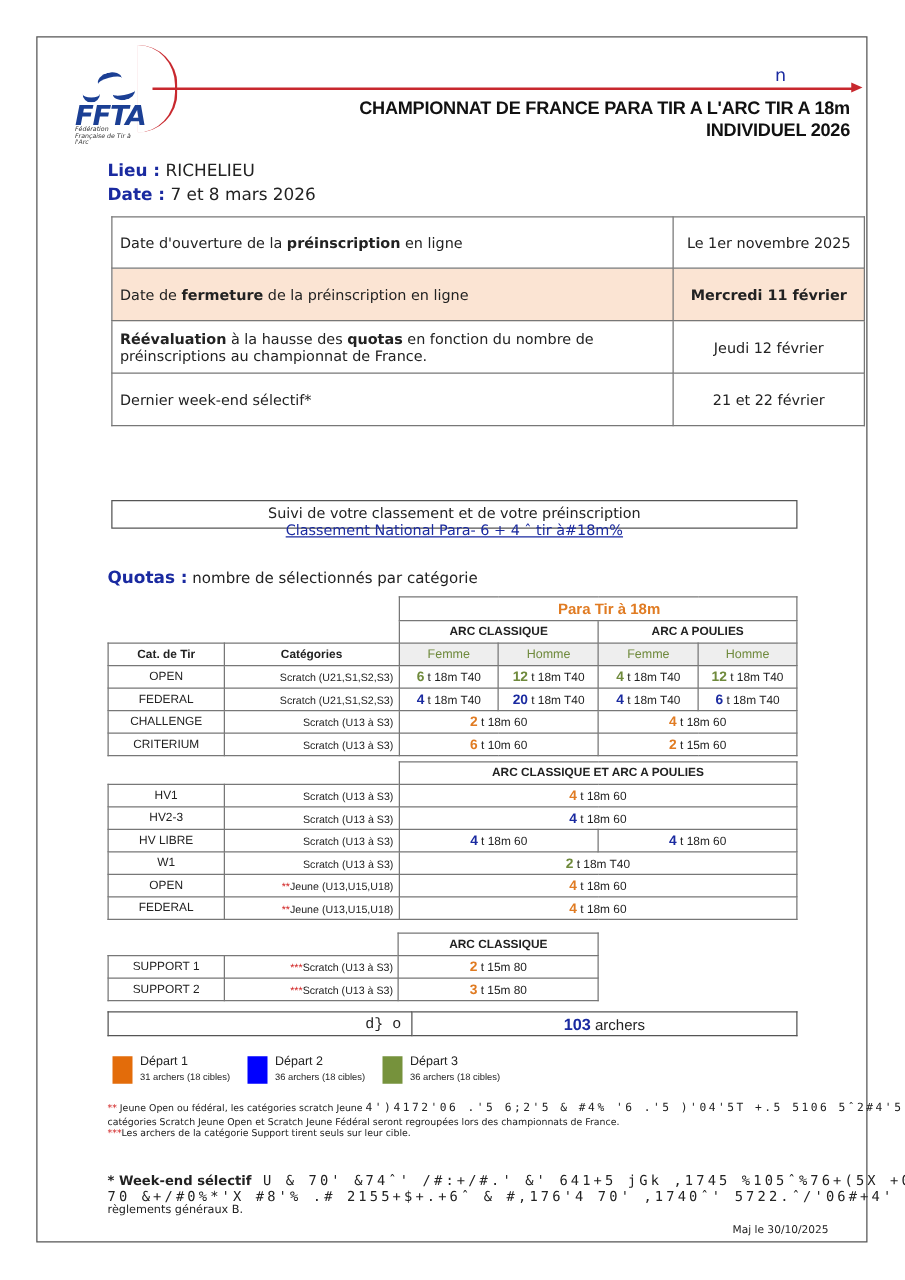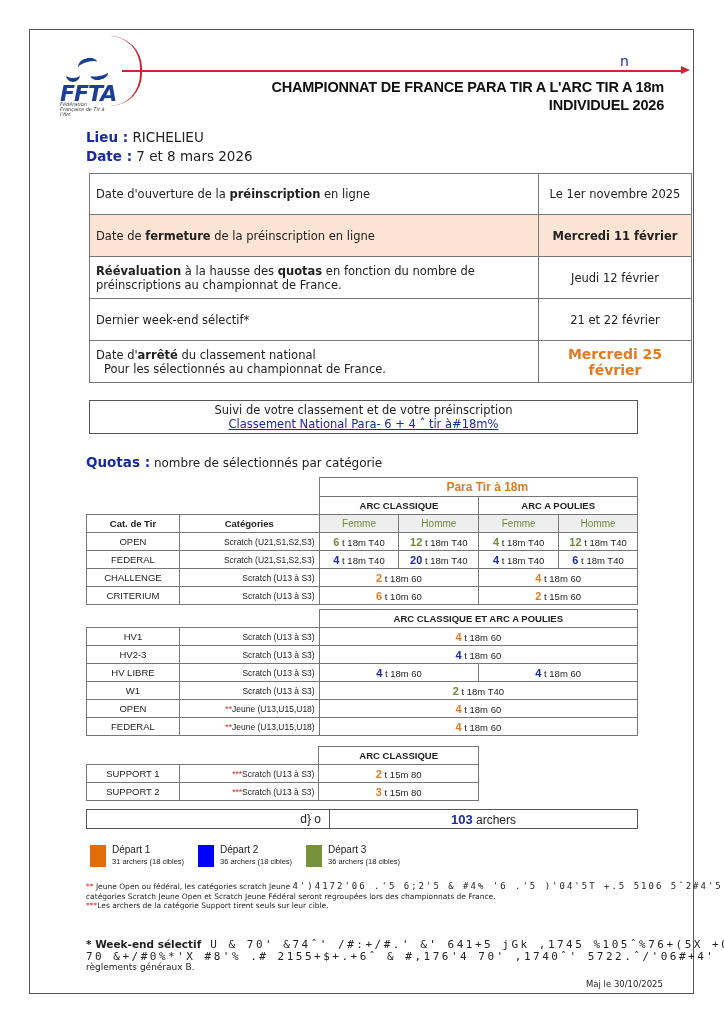--- a/index.html
+++ b/index.html
@@ -8,36 +8,36 @@
   
   .logo-arc { position:absolute; left:110px; top:36px; width:30px; height:70px; border-right:2px solid #c8282e; border-radius:0 60px 60px 0; }
   .arrow-line { position:absolute; left:122px; top:70px; width:560px; height:1.5px; background:#c8282e; }
   .arrow-head { position:absolute; left:681px; top:66px; width:0; height:0; border-top:4.5px solid transparent; border-bottom:4.5px solid transparent; border-left:9px solid #c8282e; }
   .n-mark { position:absolute; left:620px; top:53px; font-size:14px; color:#1a2aa0; }
   .ffta { position:absolute; left:60px; top:81px; font-size:22px; font-weight:bold; font-style:italic; color:#1b3f94; letter-spacing:-1px; font-family:"DejaVu Sans", sans-serif; }
   .ffta-sub { position:absolute; left:60px; top:102px; font-size:5px; color:#333; font-style:italic; line-height:5px; width:50px; }
   .swoosh1 { position:absolute; left:78px; top:58px; width:20px; height:10px; border-top:4px solid #1b3f94; border-radius:50% 50% 0 0; transform:rotate(-15deg); }
   .swoosh2 { position:absolute; left:66px; top:68px; width:14px; height:10px; border-bottom:4px solid #1b3f94; border-radius:0 0 50% 50%; }
   .swoosh3 { position:absolute; left:90px; top:68px; width:18px; height:8px; border-bottom:4px solid #1b3f94; border-radius:0 0 50% 50%; transform:rotate(-10deg); }
-  .title { position:absolute; right:60px; top:78px; text-align:right; font-size:14.5px; font-weight:bold; line-height:18px; color:#111; font-family:"Liberation Sans", sans-serif; letter-spacing:-0.2px; }
+  .title { position:absolute; right:44px; top:78px; text-align:right; font-size:14.5px; font-weight:bold; line-height:18px; color:#111; font-family:"Liberation Sans", sans-serif; letter-spacing:-0.2px; }
   .lieu { position:absolute; left:86px; top:128px; font-size:13.5px; line-height:19px; }
   .lieu b { color:#1a2aa0; font-weight:bold; }
   
   table { border-collapse:collapse; }
   .dates { position:absolute; left:89px; top:173px; width:603px; font-size:11.5px; }
   .dates td { border:1px solid #777; padding:0 6px; }
   .dates td.v { text-align:center; width:140px; }
   .dates tr.r1 td { height:40px; }
   .dates tr.r2 td { height:41px; background:#fbe4d3; }
   .dates tr.r3 td { height:41px; }
   .dates tr.r4 td { height:41px; }
   .dates tr.r5 td { height:41px; }
   .orange-big { color:#e07b22; font-weight:bold; font-size:14px; }
   
-  .suivi { position:absolute; left:89px; top:400px; width:549px; height:34px; border:1px solid #555; box-sizing:border-box; text-align:center; font-size:11.5px; line-height:14px; padding-top:2px; }
+  .suivi { position:absolute; left:89px; top:400px; width:549px; height:23px; border:1px solid #555; box-sizing:border-box; text-align:center; font-size:11.5px; line-height:14px; padding-top:2px; }
   .suivi a { color:#1a2aa0; text-decoration:underline; }
   .quotas { position:absolute; left:86px; top:454px; font-size:12px; }
   .quotas b { color:#1a2aa0; font-size:13.5px; }
   
   .qt { position:absolute; font-family:"Liberation Sans", sans-serif; font-size:9.5px; }
   .qt td { border:1px solid #777; text-align:center; padding:0; height:17px; }
   .qt td.blank { border:none; }
   .qt td.cat { text-align:right; padding-right:4px; font-size:8.5px; }
   .qt td.hd { font-weight:bold; font-size:9.5px; }
   .qt td.fh { background:#eeeeee; color:#6f8a3c; font-size:10px; }
@@ -98,24 +98,20 @@
     <td class="v" style="font-weight:bold;">Mercredi 11 février</td>
   </tr>
   <tr class="r3">
     <td><b>Réévaluation</b><span> à la hausse des </span><b>quotas</b><span> en fonction du nombre de préinscriptions au championnat de France.</span></td>
     <td class="v">Jeudi 12 février</td>
   </tr>
   <tr class="r4">
     <td>Dernier week-end sélectif*</td>
     <td class="v">21 et 22 février</td>
   </tr>
-  <tr class="r5">
-    <td><span>Date d'</span><b>arrêté</b><span> du classement national</span><br><span style="padding-left:8px;">Pour les sélectionnés au championnat de France.</span></td>
-    <td class="v orange-big">Mercredi 25 février</td>
-  </tr>
 </tbody>
   </table>
 
 <div class="suivi">
   <div>Suivi de votre classement et de votre préinscription</div>
   <a>Classement National Para- 6 + 4   ˆ tir à#18m%</a>
 </div>
 
 <div class="quotas"><b>Quotas :</b><span> nombre de sélectionnés par catégorie</span></div>
 
@@ -247,21 +243,21 @@
     <td>SUPPORT 2</td>
     <td class="cat"><span class="red">***</span><span>Scratch (U13 à S3)</span></td>
     <td><span class="n c-or">3</span><span> t 15m 80</span></td>
   </tr>
 </tbody>
   </table>
 
 <table class="total">
   <tbody>
       <tr>
-    <td style="width:233px; text-align:right; padding-right:8px; font-family:Liberation Sans, sans-serif;">d}    o</td>
+    <td style="width:233px; text-align:right; padding-right:8px; font-family:Liberation Mono, monospace;">d}    o</td>
     <td style="text-align:center; font-family:'Liberation Sans',sans-serif;"><b class="c-bl" style="font-size:13px;">103</b><span> archers</span></td>
   </tr>
 </tbody>
   </table>
 
 <div class="leg" style="left:90px;">
   <div class="sw" style="background:#e36c0a;"></div>
   <div class="t1">Départ 1</div>
   <div class="t2">31 archers (18 cibles)</div>
 </div>

